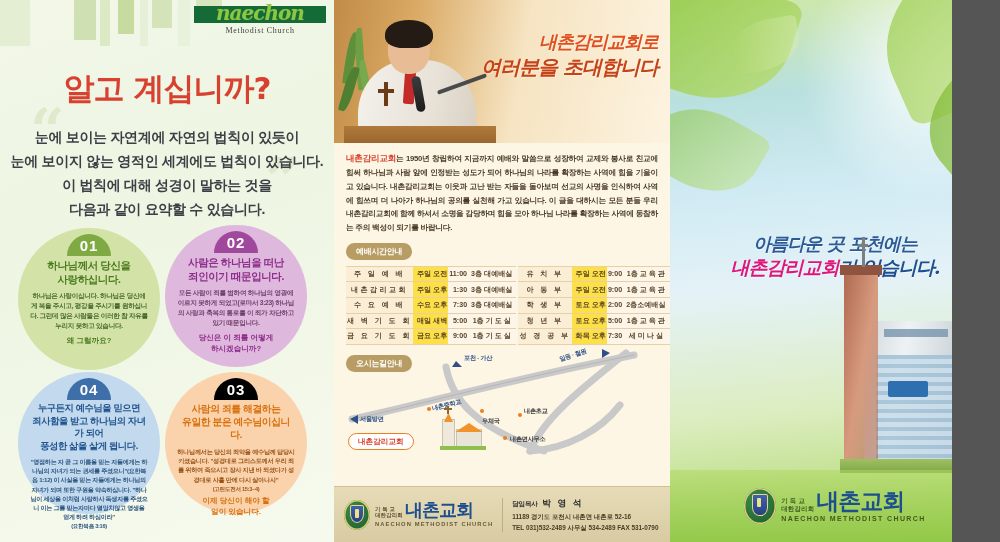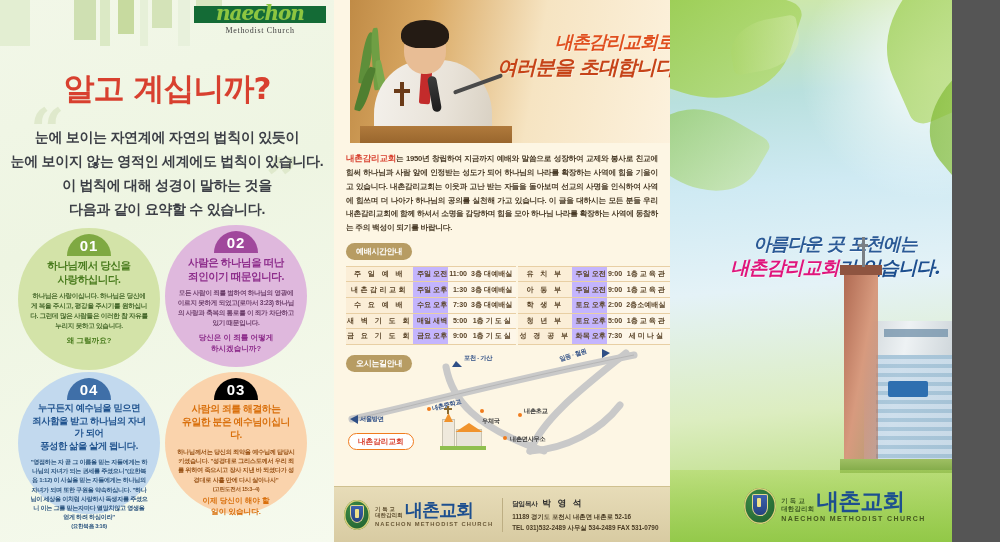--- a/index.html
+++ b/index.html
@@ -84,21 +84,21 @@
   #c03 .num { background:#000000; }
   #c03 h4, #c03 .ask { color:#d9700d; }
   #c03 p { color:#9a5418; }
 
   
   #mid-panel {
     position:absolute; left:334px; top:0; width:336px; height:542px;
     background:#fdf6e4; overflow:hidden;
   }
   #mid-hero {
-    position:absolute; left:16px; top:0; width:336px; height:143px;
+    position:absolute; left:0; top:0; width:336px; height:143px;
     background:linear-gradient(100deg,#c08b46 0%,#d9a862 22%,#f6e4c2 55%,#fdf3e0 100%);
     overflow:hidden;
   }
   .hero-script {
     position:absolute; right:12px; top:30px; text-align:right;
     font-family:"DejaVu Serif",serif; font-style:italic; font-weight:bold;
     color:#e04f1f; letter-spacing:-1px; line-height:1.35;
     text-shadow:1px 1px 0 rgba(255,255,255,.35);
   }
   .hero-script .l1 { font-size:18px; display:block; }
@@ -160,21 +160,21 @@
     letter-spacing:-.3px; margin:8px 0 4px 12px;
   }
 
   .sched { width:312px; margin:2px 12px 0; border-collapse:collapse; }
   .sched td {
     font-size:7.1px; font-weight:bold; color:#5a4428;
     border-top:1px solid #e8cfa4; border-bottom:1px solid #e8cfa4;
     padding:2.3px 1px; white-space:nowrap;
   }
   .sched td.nm { background:#fbeed7; letter-spacing:2.4px; text-align:center; width:58px; }
-  .sched td.tm { background:#c4b5fd; text-align:left; padding-left:4px; }
+  .sched td.tm { background:#fde047; text-align:left; padding-left:4px; }
   .sched td.hr { background:#fdf6e8; text-align:right; padding-right:3px; }
   .sched td.pl { background:#fdf6e8; text-align:center; padding-right:4px; }
   .sched td.gap { background:transparent; border:0; width:6px; }
 
   #map {
     position:absolute; left:0; top:196px; width:336px; height:120px;
   }
   #map svg { position:absolute; left:0; top:0; }
   .maplbl {
     position:absolute; font-size:6.2px; font-weight:bold; color:#2f4f86;

